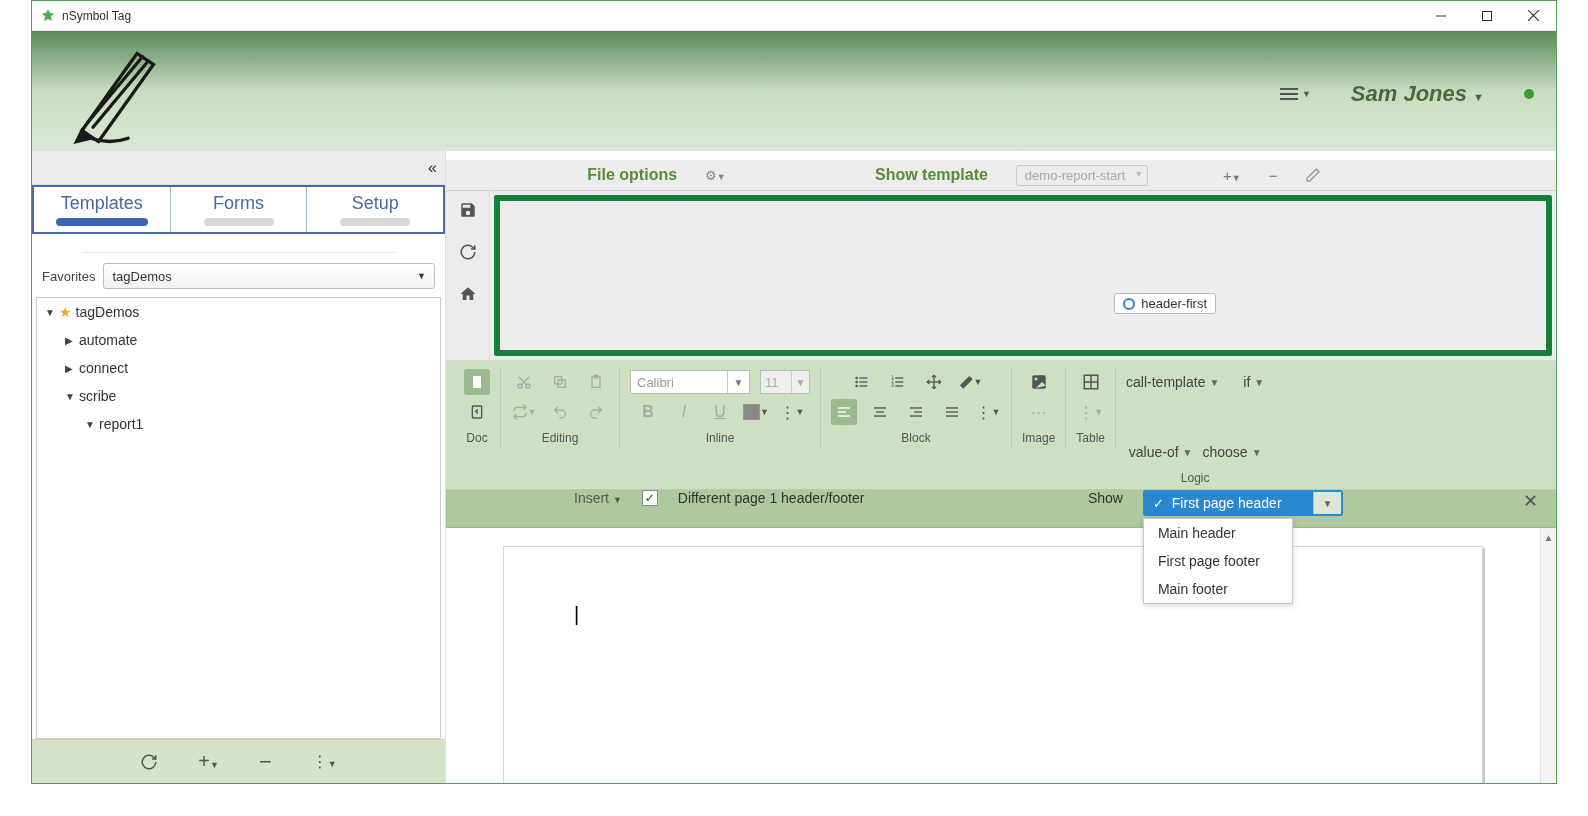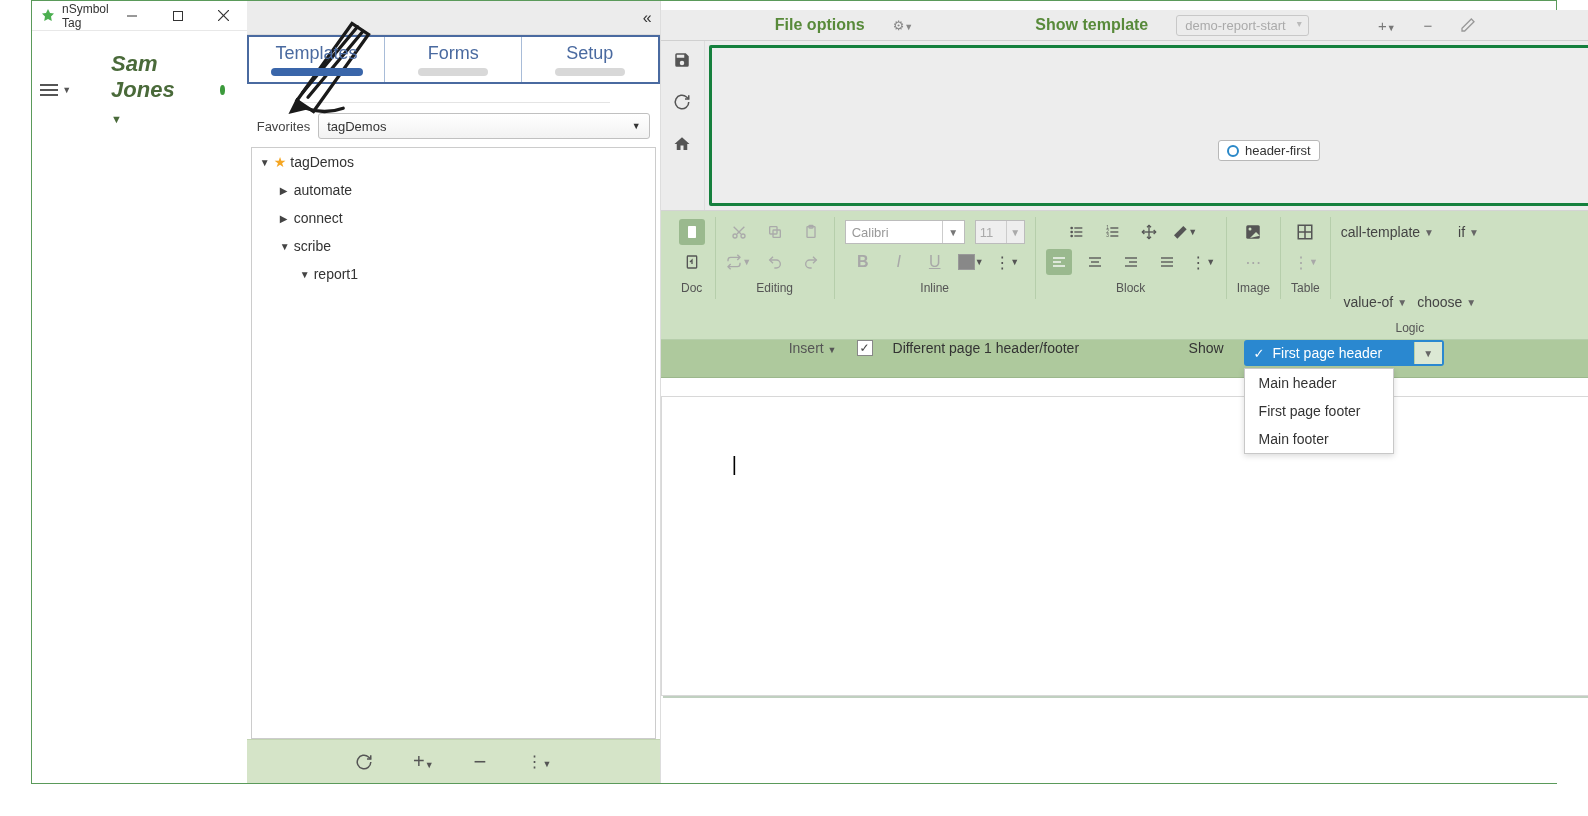--- a/index.html
+++ b/index.html
@@ -1,17 +1,17 @@
 <!DOCTYPE html>
 <html><head>
 <meta charset="utf-8">
 <style>
 *{box-sizing:border-box;margin:0;padding:0;font-family:-apple-system,BlinkMacSystemFont,"Segoe UI",sans-serif;}
 body{background:#fff;width:1588px;height:816px;overflow:hidden;position:relative;}
-.window{width:1526px;height:784px;margin:0 auto;border:1px solid #5a9a5a;display:flex;background:#fff;}
+.window{width:1526px;height:784px;margin:0 auto;border:1px solid #5a9a5a;display:flex;flex-direction:column;background:#fff;}
 .titlebar{height:30px;display:flex;align-items:center;background:#fff;padding:0 0 0 8px;border-bottom:1px solid #e8e8e8;}
 .titlebar .app-icon{width:16px;height:16px;margin-right:6px;}
 .titlebar .title{font-size:12px;color:#333;flex:1;}
 .titlebar .win-btn{width:46px;height:30px;display:flex;align-items:center;justify-content:center;color:#333;}
 .header-band{height:120px;background:linear-gradient(to bottom,#5a8a5a,#c8dcc0,#dae8d6);position:relative;display:flex;align-items:center;}
 .pencil-logo{position:absolute;left:28px;top:6px;}
 .header-right{position:absolute;right:22px;top:50px;display:flex;align-items:center;gap:40px;}
 .menu-glyph{color:#555;font-size:18px;display:flex;align-items:center;gap:2px;}
 .user-name{font-size:22px;font-style:italic;font-weight:700;color:#4a6a3a;}
 .status-dot{width:10px;height:10px;border-radius:50%;background:#3c9a3c;}
@@ -35,21 +35,21 @@
 .side-footer{height:44px;background:#d5e4c8;border-top:1px solid #c2d4b2;display:flex;align-items:center;justify-content:center;gap:40px;color:#555;}
 .main{flex:1;display:flex;flex-direction:column;min-width:0;}
 .toolbar-row{height:31px;background:#ececec;border-bottom:1px solid #d0d0d0;display:flex;align-items:center;gap:28px;padding:0 20px;margin-top:9px;}
 .tb-label{font-size:16px;font-weight:600;color:#588a3a;}
 .tb-gear{color:#888;font-size:13px;}
 .tb-pill{border:1px solid #c8c8c8;border-radius:3px;padding:2px 22px 2px 8px;color:#aaa;font-size:13px;position:relative;}
 .tb-pill::after{content:"▾";position:absolute;right:6px;color:#bbb;font-size:10px;}
 .tb-icon{color:#777;font-size:15px;}
 .canvas-top{height:170px;background:#ececec;border-bottom:1px solid #d4d4d4;display:flex;}
 .canvas-side-icons{width:44px;display:flex;flex-direction:column;align-items:center;padding-top:10px;gap:24px;color:#555;border-right:1px solid #ddd;}
-.canvas-stage{flex:1;border:3px solid #15803d;margin:4px;background:#ededed;position:relative;border-radius:2px;}
+.canvas-stage{flex:1;border:6px solid #15803d;margin:4px;background:#ededed;position:relative;border-radius:2px;}
 .tag-chip{position:absolute;right:330px;top:92px;background:#fff;border:1px solid #b8b8b8;border-radius:3px;padding:2px 8px;font-size:13px;display:flex;align-items:center;gap:6px;color:#333;}
 .tag-chip .dot{width:12px;height:12px;border:2px solid #2a88c8;border-radius:50%;}
 .ribbon{background:#cde0c2;border-bottom:1px solid #b6ceab;padding:6px 8px 0;}
 .ribbon-groups{display:flex;align-items:flex-start;gap:0;}
 .rg{display:flex;flex-direction:column;align-items:center;padding:0 10px;border-right:1px solid #b6ceab;}
 .rg:last-child{border-right:none;}
 .rg-row{display:flex;align-items:center;gap:10px;height:30px;}
 .rg-row2{display:flex;align-items:center;gap:10px;height:30px;}
 .rg-label{font-size:12px;color:#555;margin:4px 0 4px;}
 .rbtn{width:26px;height:26px;display:flex;align-items:center;justify-content:center;color:#555;border-radius:3px;}

